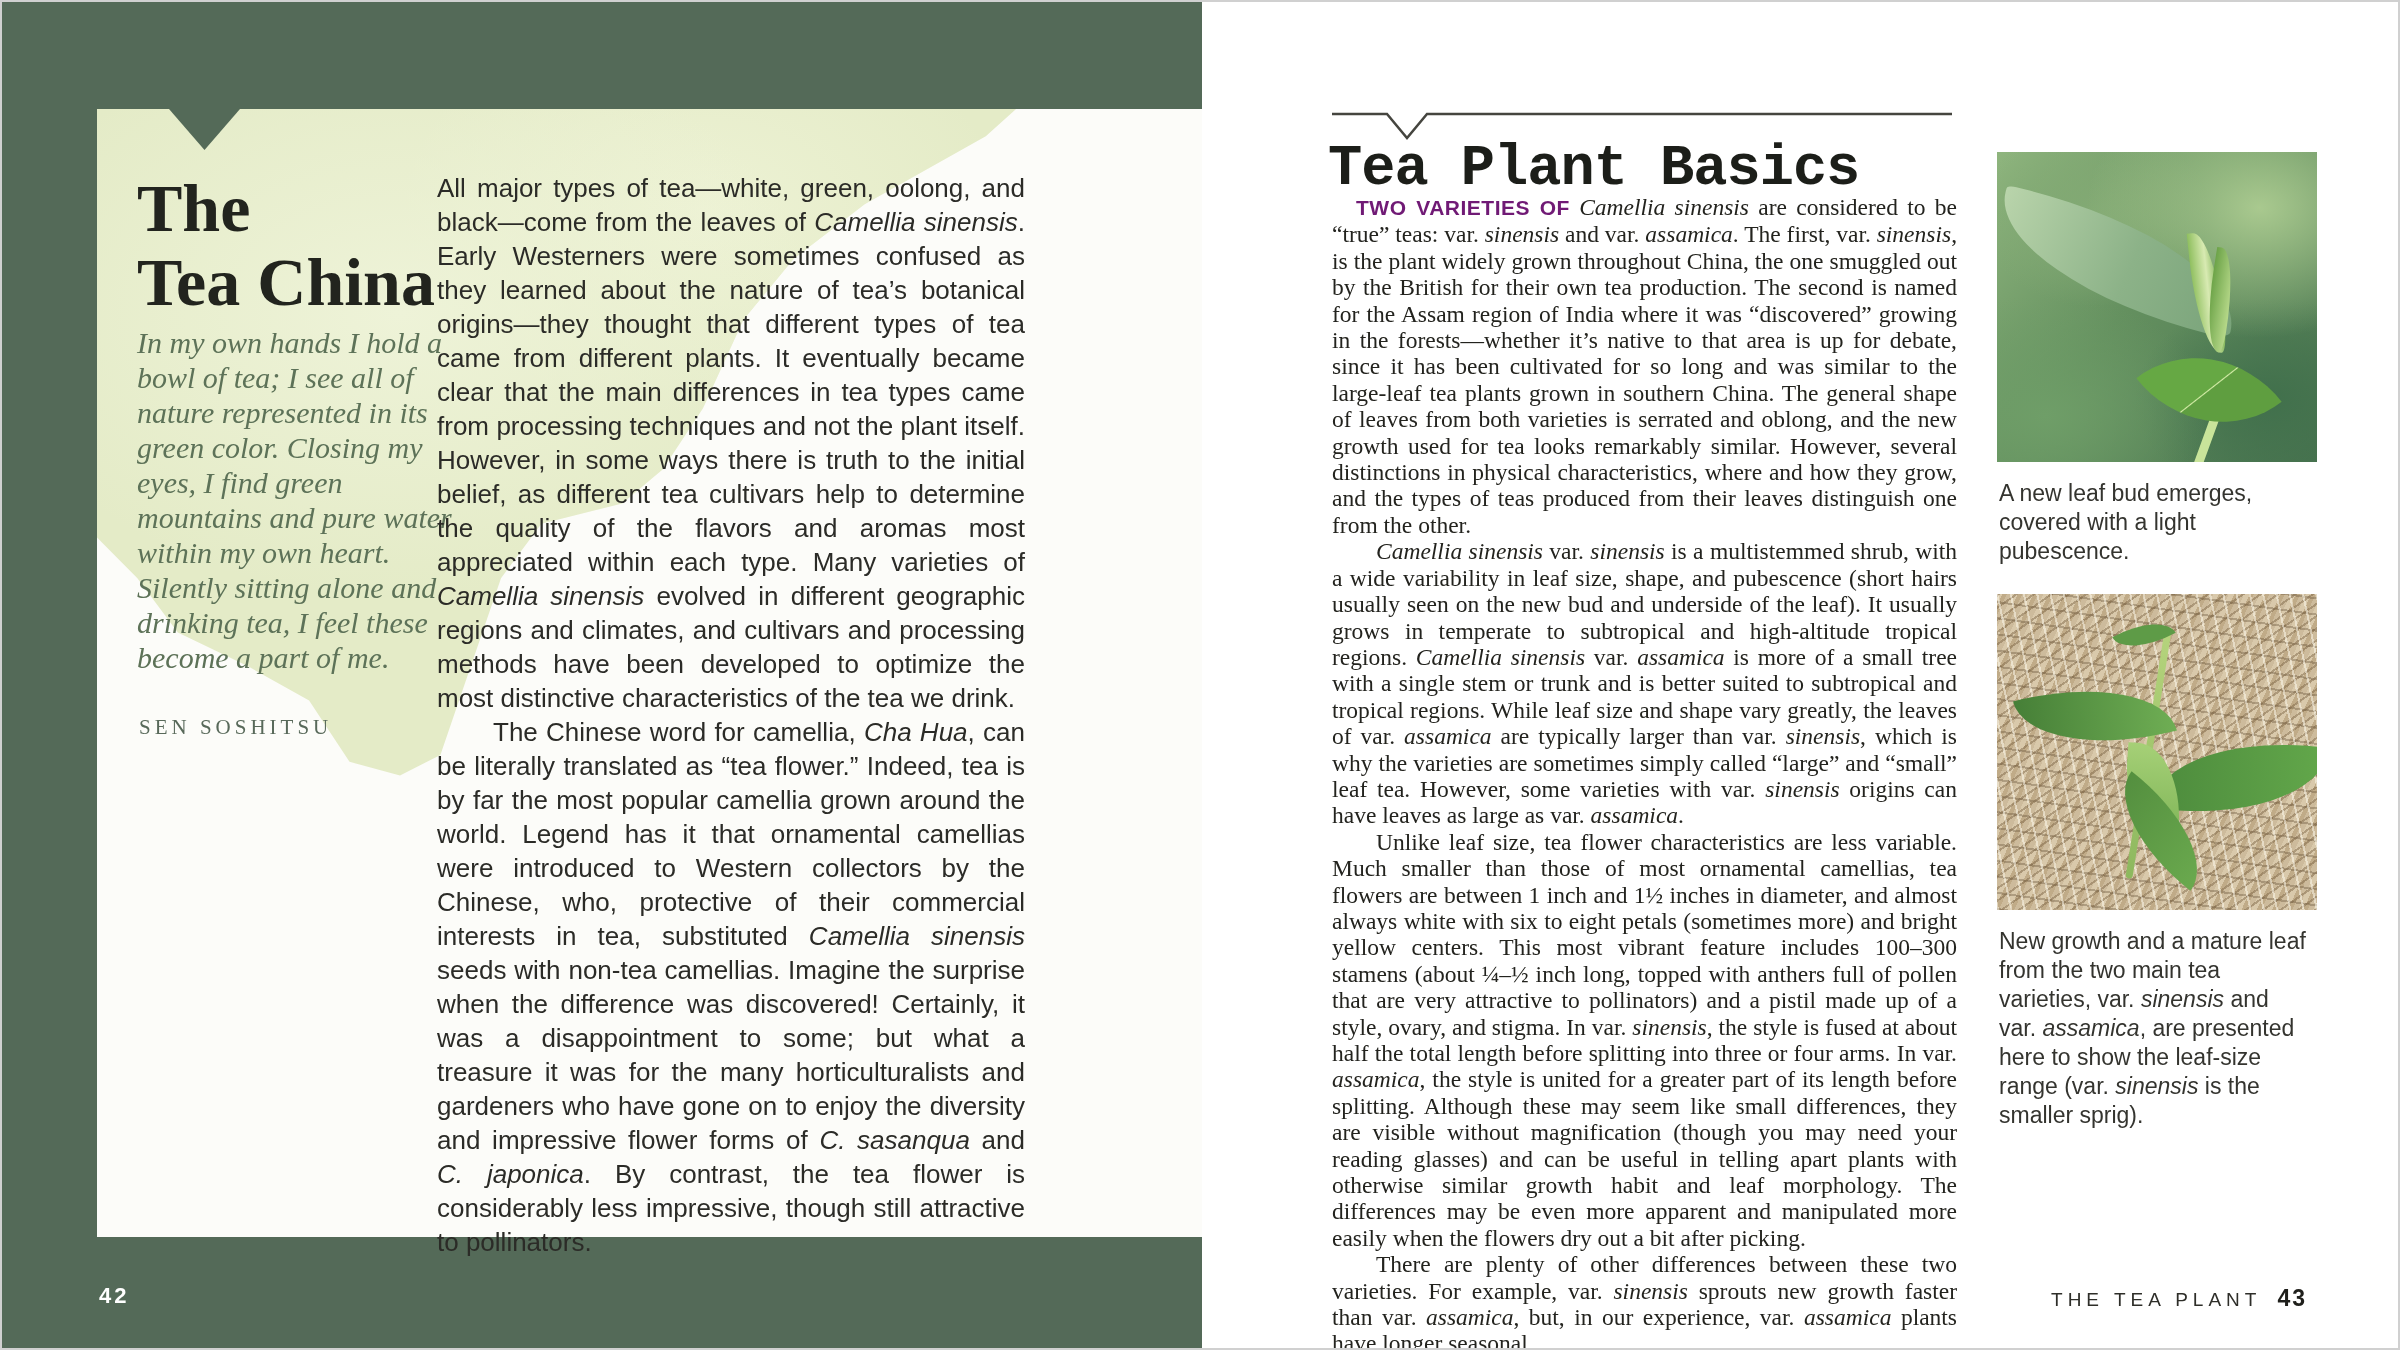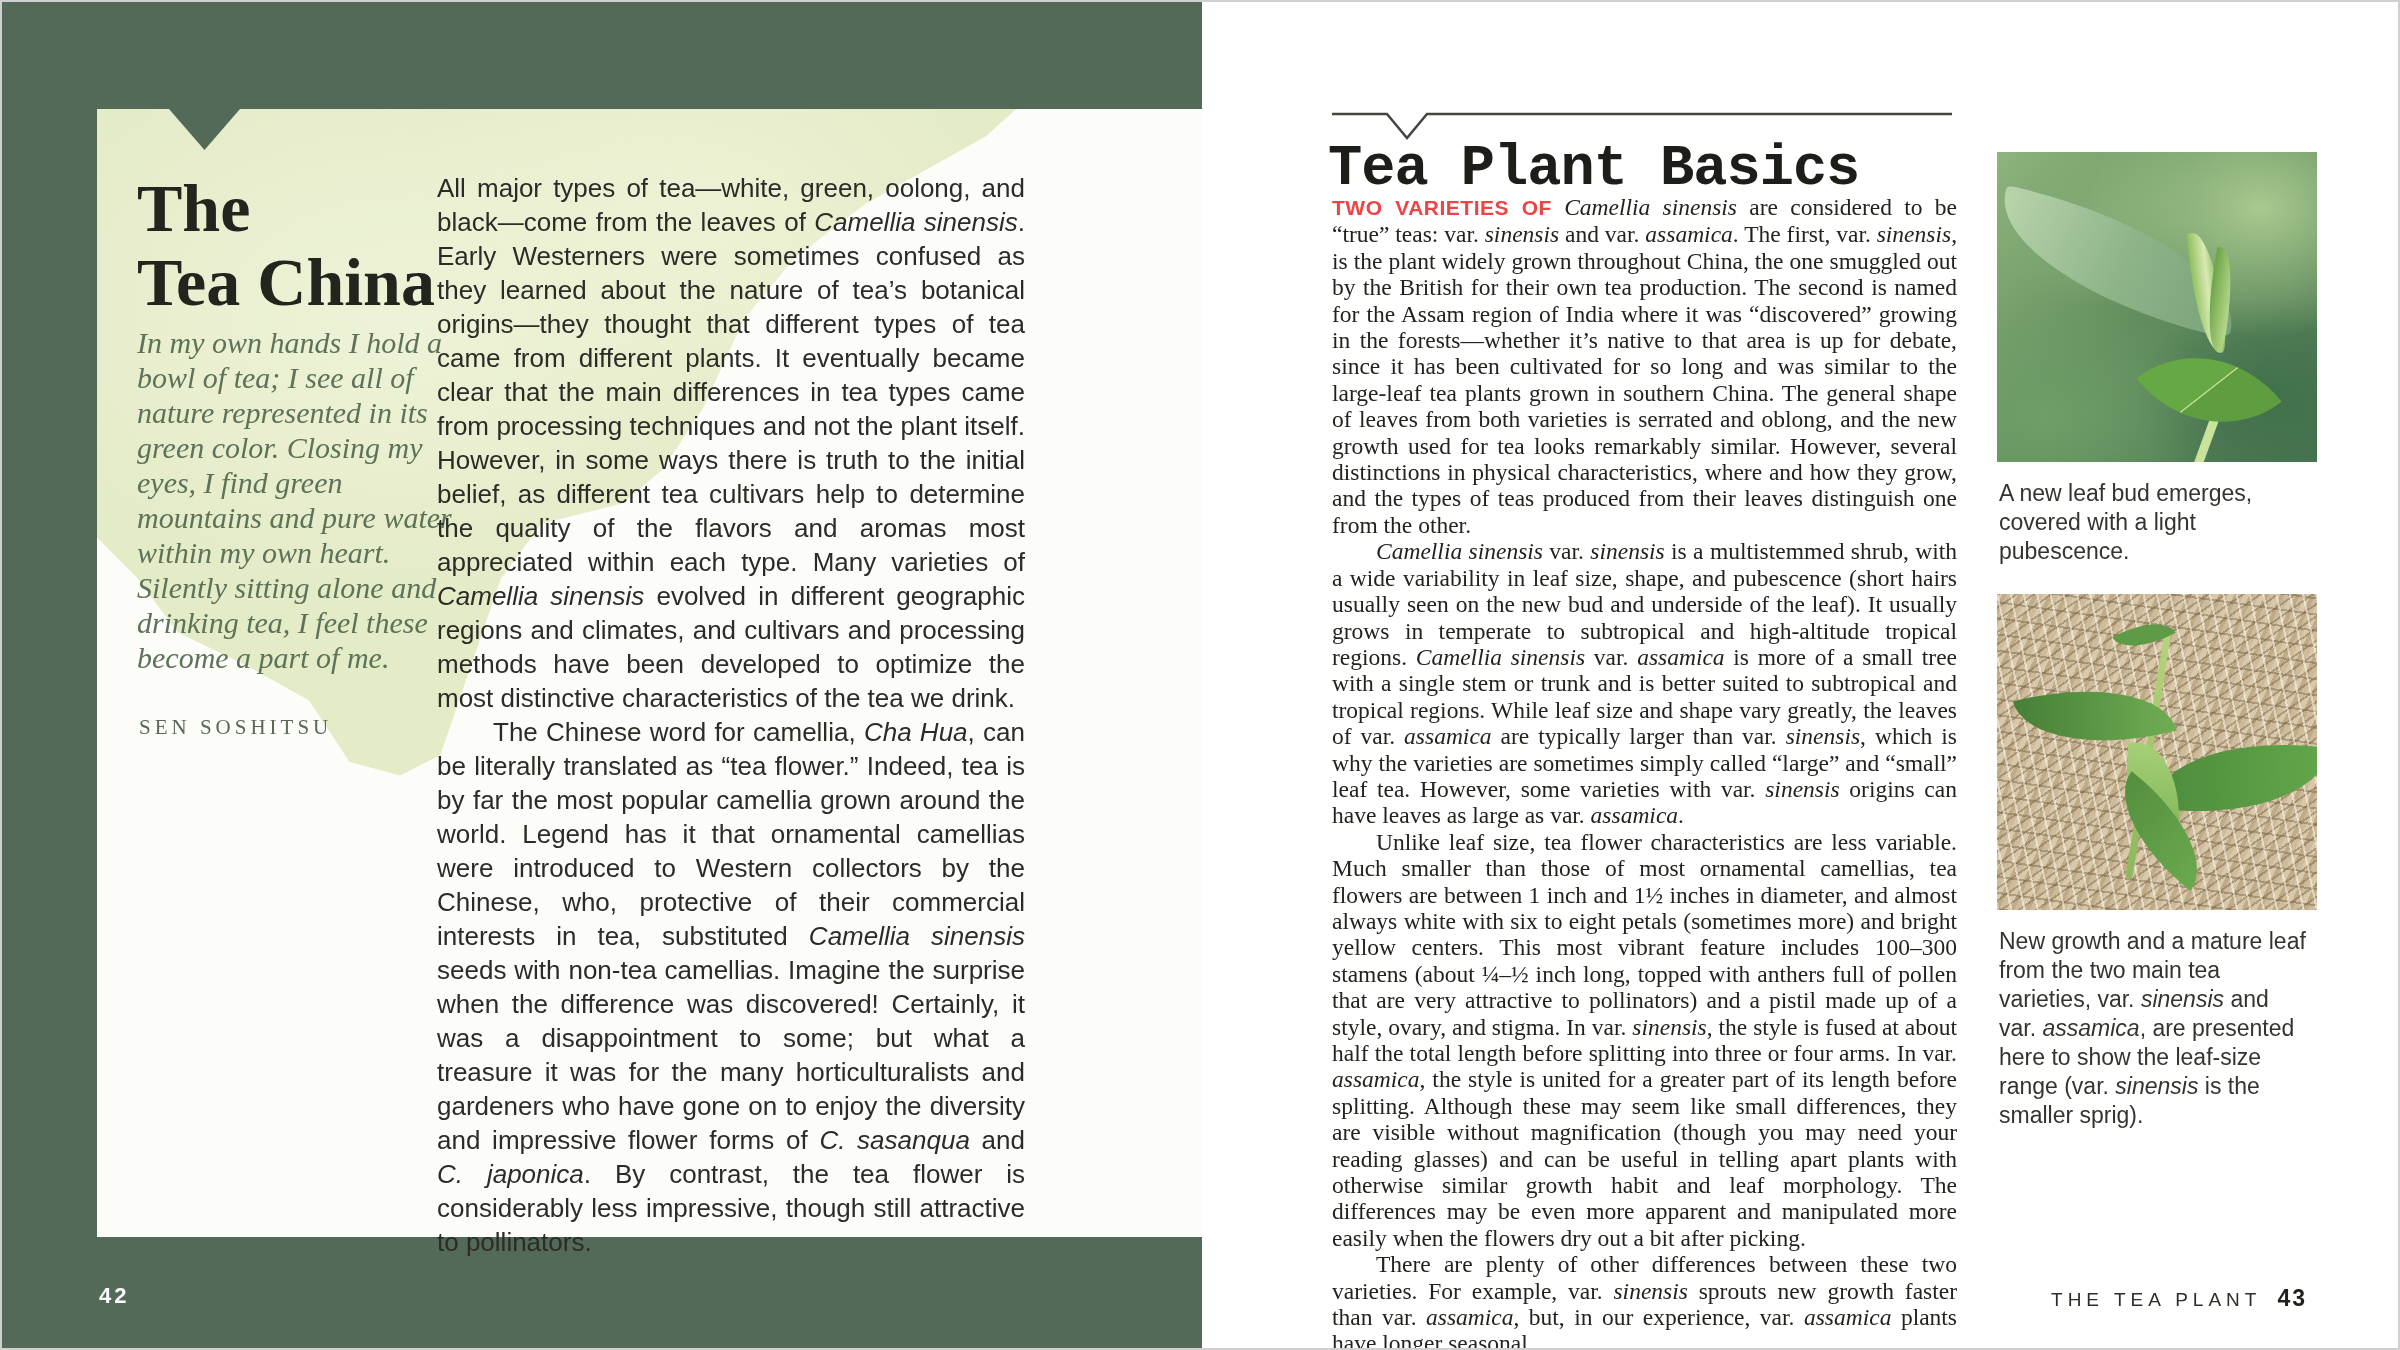--- a/index.html
+++ b/index.html
@@ -31,21 +31,21 @@
                  font-size:22px;letter-spacing:3px;}
   
   .right-page{position:absolute;left:1200px;top:0;width:1200px;height:1350px;background:#ffffff;}
   .rule-svg{position:absolute;left:128px;top:104px;}
   .section-heading{position:absolute;left:126px;top:136px;margin:0;font-family:Liberation Mono, monospace;
                    font-weight:bold;font-size:57px;line-height:62px;letter-spacing:-1px;color:#1c1e19;}
   .right-body{position:absolute;left:130px;top:192px;width:625px;color:#23231e;
               font-family:"Liberation Serif",serif;font-size:23.5px;line-height:26.4px;text-align:justify;}
   .right-body p{margin:0;}
   .right-body p + p{text-indent:44px;}
-  .right-body b{font-family:"Liberation Sans",sans-serif;font-size:21px;letter-spacing:0.5px;font-weight:bold;color:#ef4444;}
+  .right-body b{font-family:"Liberation Sans",sans-serif;font-size:21px;letter-spacing:0.5px;font-weight:bold;color:#701a75;margin-left:24px;}
   .figures{position:absolute;left:795px;top:0;width:320px;height:1350px;}
   .photo{position:absolute;left:0;width:320px;overflow:hidden;}
   .caption{position:absolute;left:2px;width:312px;color:#34342f;font-size:23px;line-height:29px;}
   .caption i{font-style:italic;}
   
   .photo-1{top:150px;height:310px;
     background:radial-gradient(90% 70% at 82% 18%, #a9c98f 0%, rgba(169,201,143,0) 60%),
                radial-gradient(80% 60% at 15% 85%, #6f9e68 0%, rgba(111,158,104,0) 65%),
                radial-gradient(70% 55% at 85% 80%, #41704c 0%, rgba(65,112,76,0) 60%),
                radial-gradient(60% 50% at 30% 20%, #83aa74 0%, rgba(131,170,116,0) 60%),

